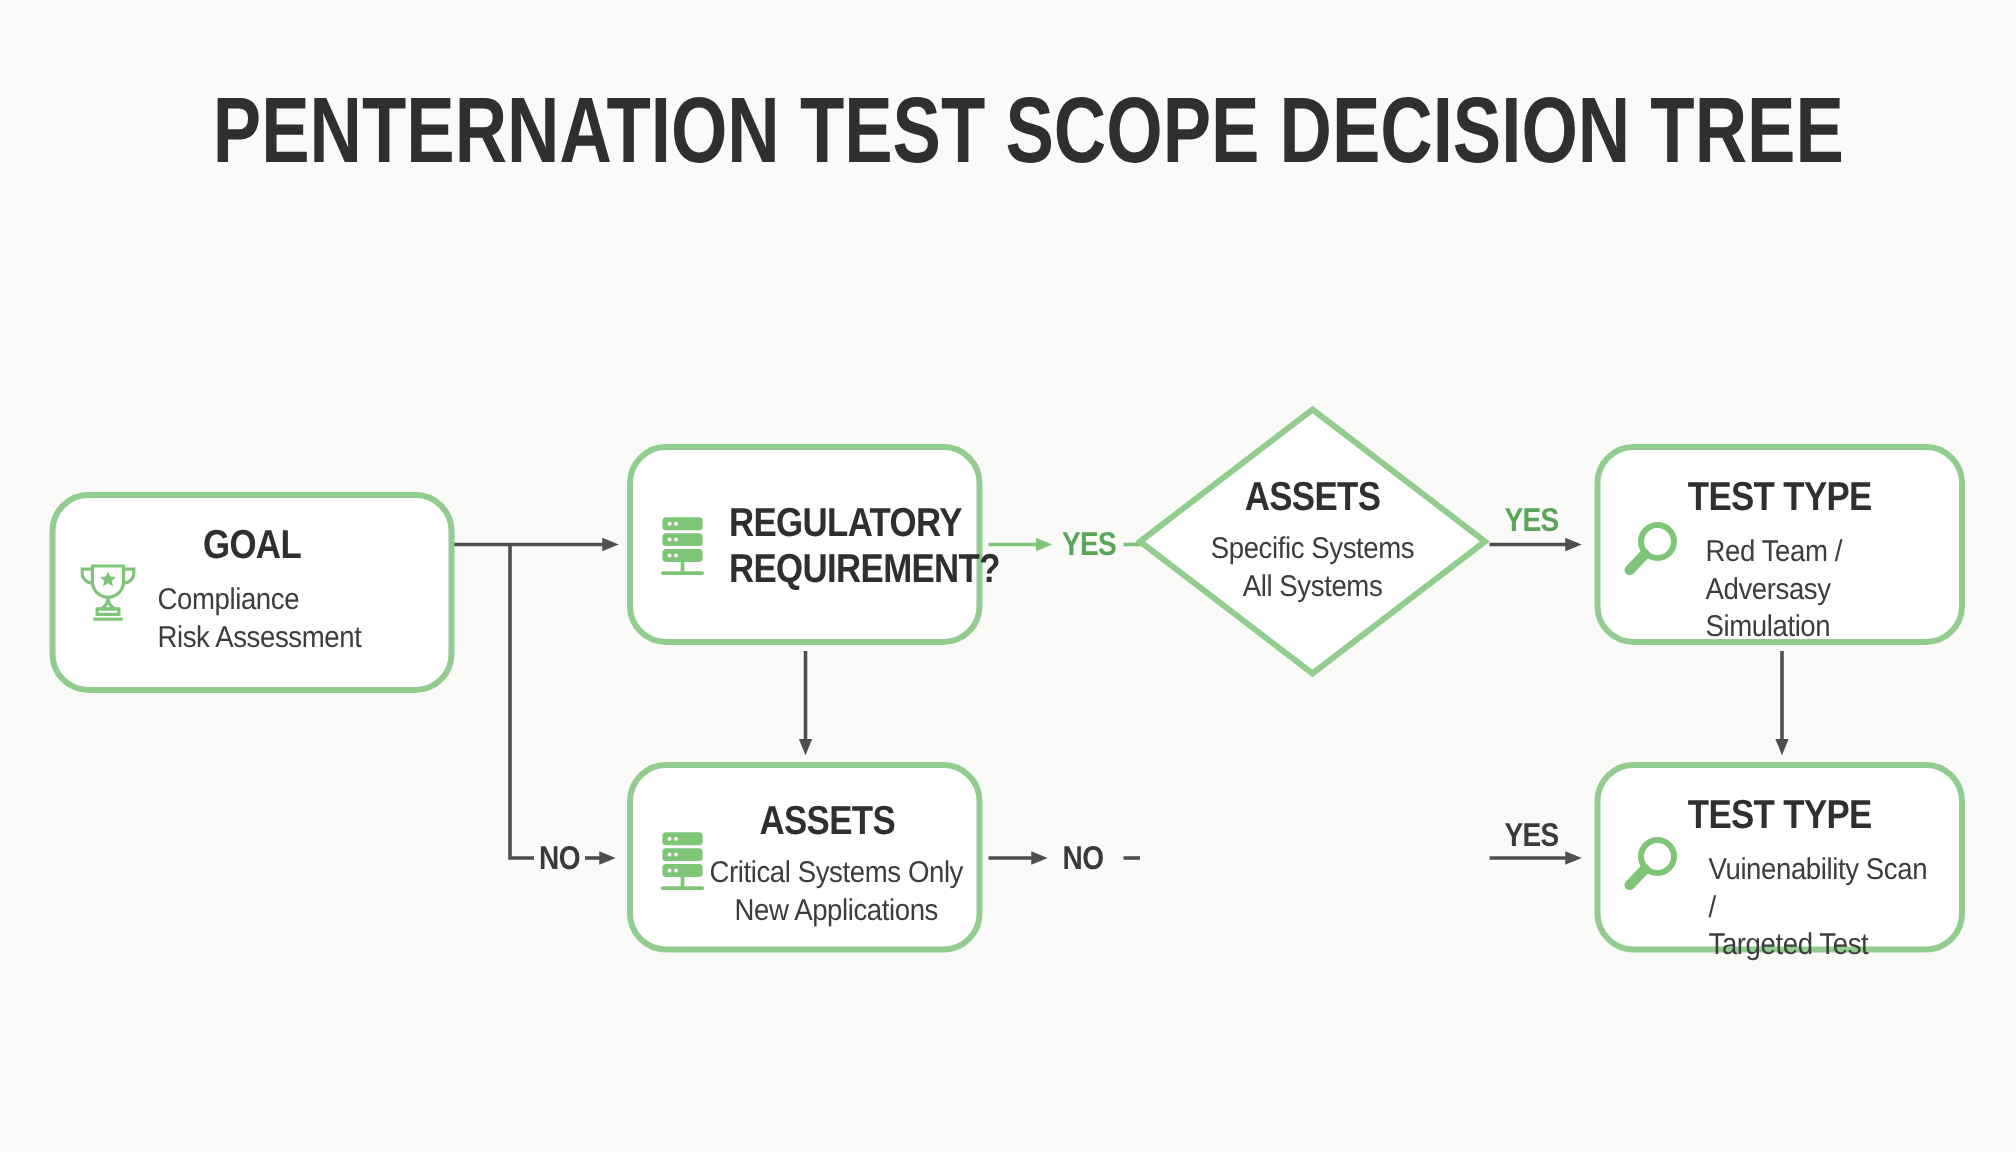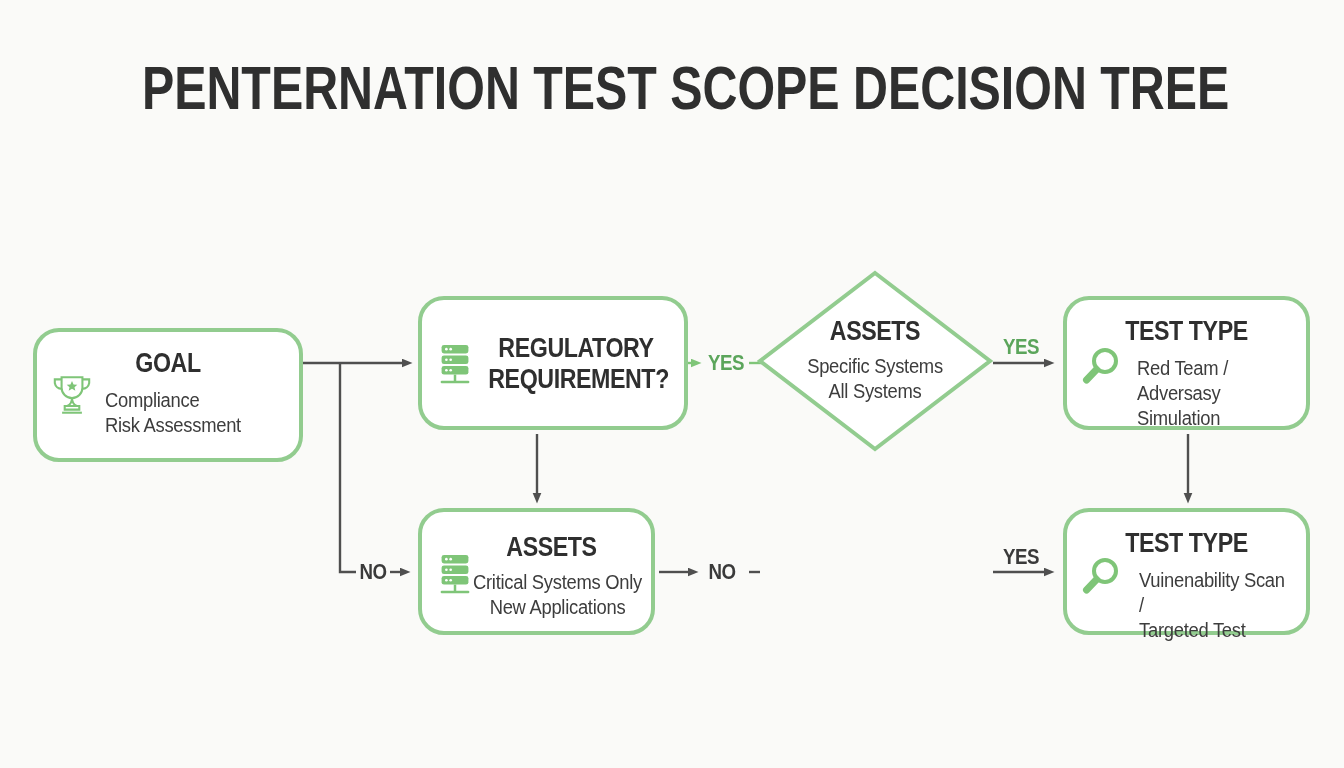--- a/index.html
+++ b/index.html
@@ -81,21 +81,21 @@
         <path fill="currentColor" stroke="none" d="M24 10.5 l1.5 3.3 3.6 0.3 -2.7 2.4 0.8 3.5 -3.2 -1.9 -3.2 1.9 0.8 -3.5 -2.7 -2.4 3.6 -0.3 z"></path>
       </svg>
     </span>
     <div class="heading" style="left:0;right:0;top:16px;">GOAL</div>
     <div class="body-lines body-left" style="left:68px;top:56px;">
       <span>Compliance</span>
       <span>Risk Assessment</span>
     </div>
   </div>
 
-  <div class="node" style="left:418px;top:296px;width:270px;height:134px;">
+  <div class="node" style="left:418px;top:296px;width:237px;height:134px;">
     <span class="icon" style="left:10px;top:42px;">
       <svg width="46" height="46" viewBox="0 0 48 48" fill="currentColor">
         <rect x="10" y="3" width="28" height="9" rx="2.5"></rect>
         <rect x="10" y="14" width="28" height="9" rx="2.5"></rect>
         <rect x="10" y="25" width="28" height="9" rx="2.5"></rect>
         <circle cx="15" cy="7.5" r="1.4" fill="#fff"></circle>
           <circle cx="19.5" cy="7.5" r="1.4" fill="#fff"></circle>
         <circle cx="15" cy="18.5" r="1.4" fill="#fff"></circle>
           <circle cx="19.5" cy="18.5" r="1.4" fill="#fff"></circle>
         <circle cx="15" cy="29.5" r="1.4" fill="#fff"></circle>

